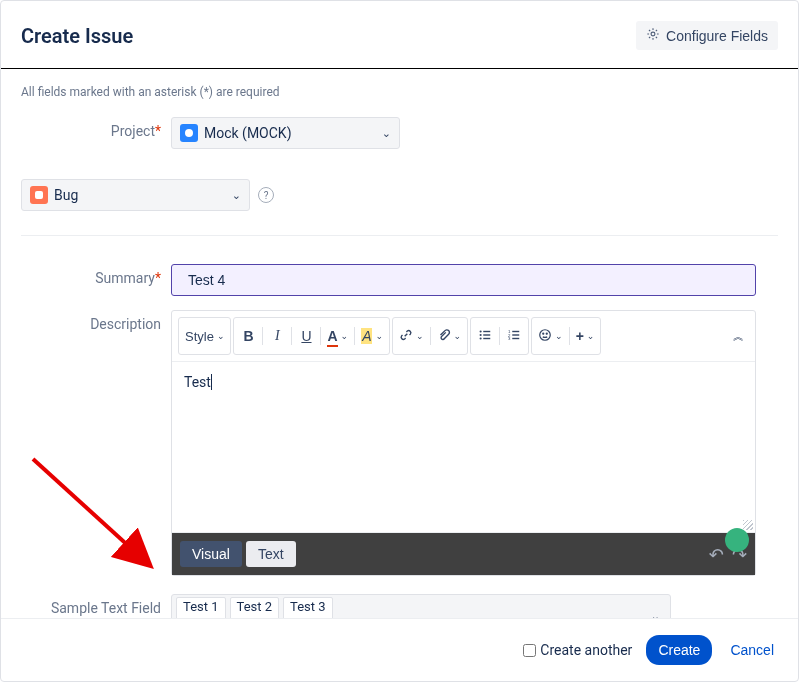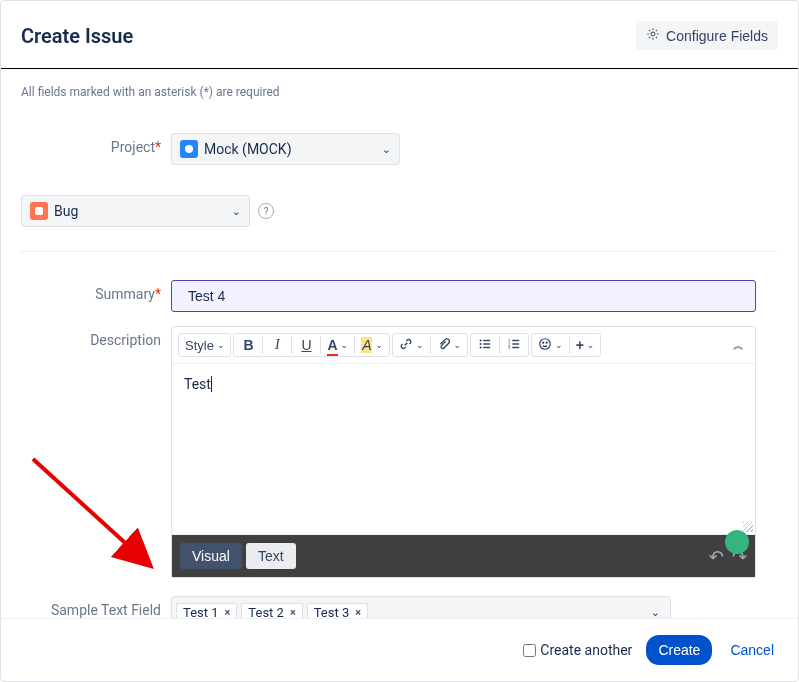--- a/index.html
+++ b/index.html
@@ -7,21 +7,21 @@
   .dialog { width: 799px; height: 682px; border: 1px solid #dfe1e6; border-radius: 4px; display: flex; flex-direction: column; background: #fff; position: relative; }
 
   
   .header { display: flex; align-items: center; justify-content: space-between; padding: 20px 20px 18px 20px; border-bottom: 1px solid #000000; }
   .header h1 { font-size: 20px; font-weight: 600; color: #172B4D; }
   .configure-btn { background: #f4f5f7; border: none; border-radius: 3px; padding: 6px 10px; display: flex; align-items: center; gap: 6px; color: #344563; cursor: pointer; font-size: 14px; }
   .gear { width: 14px; height: 14px; display: inline-block; }
 
   
   .body { flex: 1; overflow: auto; padding: 12px 20px 0 20px; }
-  .required-note { color: #6b778c; font-size: 12px; margin: 4px 0 34px 0; }
+  .required-note { color: #6b778c; font-size: 12px; margin: 4px 0 18px 0; }
   .form-row { display: flex; align-items: flex-start; margin-bottom: 14px; }
   .form-row.mb-big { margin-bottom: 24px; }
   .label { width: 150px; min-width: 150px; text-align: right; padding-right: 10px; color: #6b778c; font-size: 14px; padding-top: 6px; }
   .label .req { color: #de350b; }
 
   .select { width: 229px; height: 32px; background: #f4f5f7; border: 1px solid #dfe1e6; border-radius: 3px; display: flex; align-items: center; padding: 0 8px; justify-content: space-between; cursor: pointer; gap: 6px; color: #172B4D; }
   .select .sel-left { display: flex; align-items: center; gap: 6px; }
   .chev { font-size: 11px; color: #344563; }
   .avatar-sq { width: 18px; height: 18px; border-radius: 3px; background: #2684FF; display: inline-flex; align-items: center; justify-content: center; }
   .avatar-sq.orange { background: #ff7452; }
@@ -31,21 +31,21 @@
   .issuetype-row { display: flex; align-items: center; gap: 8px; }
   .help-icon { width: 16px; height: 16px; border: 1px solid #a5adba; border-radius: 50%; display: inline-flex; align-items: center; justify-content: center; font-size: 10px; color: #6b778c; cursor: pointer; }
 
   .hr { border: none; border-top: 1px solid #eceef1; margin: 6px 0 28px 0; }
 
   .summary-input { width: 585px; height: 32px; background: #f3f0ff; border: 1px solid #5243aa; border-radius: 3px; padding: 0 16px; font-size: 14px; color: #172B4D; outline: none; }
 
   
   .editor-wrap { width: 585px; display: flex; flex-direction: column; border: 1px solid #dfe1e6; border-radius: 3px; background: #fff; }
   .toolbar { display: flex; align-items: center; padding: 6px 6px; gap: 2px; flex-wrap: nowrap; border-bottom: 1px solid #eceef1; }
-  .tool-group { display: flex; align-items: center; border: 1px solid #dfe1e6; border-radius: 3px; height: 24px; background: #fff; }
+  .tool-group { display: flex; align-items: center; border: 1px solid #dfe1e6; border-radius: 3px; height: 38px; background: #fff; }
   .tool-group.nb { border: none; }
   .tbtn { border: none; background: transparent; min-width: 28px; height: 26px; padding: 0 6px; display: inline-flex; align-items: center; justify-content: center; gap: 3px; cursor: pointer; color: #344563; font-size: 14px; }
   .tbtn.style-btn { font-size: 13px; }
   .mini-chev { font-size: 9px; color: #344563; }
   .tb-sep { width: 1px; height: 18px; background: #dfe1e6; }
   .tb-right { margin-left: auto; }
   .u { text-decoration: underline; }
   .color-A { position: relative; display: inline-block; font-weight: 700; }
   .color-A::after { content: ""; position: absolute; left: 0; right: 0; bottom: -3px; height: 2px; background: #de350b; }
   .hl-A { background: #ffe380; padding: 0 1px; font-style: italic; }
@@ -58,21 +58,21 @@
   .editor-area-wrapper { position: relative; }
 
   .tabbar { display: flex; align-items: center; padding: 8px; gap: 4px; border-top: 1px solid #eceef1; background: #404040; }
   .tab { border: none; border-radius: 3px; padding: 5px 12px; font-size: 14px; cursor: pointer; background: #ebecf0; color: #344563; }
   .tab.active { background: #42526e; color: #fff; }
   .undo-redo { margin-left: auto; display: flex; gap: 8px; color: #a5adba; }
   .undo-redo span { cursor: pointer; font-size: 18px; }
 
   
   .tagfield { width: 500px; min-height: 32px; background: #f4f5f7; border: 1px solid #dfe1e6; border-radius: 3px; display: flex; align-items: center; padding: 2px 4px; gap: 4px; }
-  .tag { background: #fff; border: 1px solid #dfe1e6; border-radius: 2px; padding: 1px 6px; display: inline-flex; align-items: center; gap: 6px; font-size: 13px; color: #172B4D; }
+  .tag { background: #fff; border: 1px solid #dfe1e6; border-radius: 2px; padding: 1px 6px; display: inline-flex; align-items: center; gap: 6px; font-size: 13px; color: #172B4D; flex-direction: column; }
   .tag .x { font-size: 11px; color: #42526e; font-weight: 700; cursor: pointer; }
   .tag-chev { margin-left: auto; padding-right: 6px; }
 
   
   .footer { border-top: 1px solid #eceef1; padding: 16px 20px; display: flex; align-items: center; justify-content: flex-end; gap: 14px; }
   .chk-wrap { display: flex; align-items: center; gap: 4px; color: #172B4D; font-size: 14px; }
   .chk-wrap input { width: 13px; height: 13px; }
   .btn-primary { background: #0052cc; color: #fff; border: none; border-radius: 13px; padding: 7px 12px; font-size: 14px; font-weight: 500; cursor: pointer; }
   .btn-link { background: none; border: none; color: #0052cc; font-size: 14px; cursor: pointer; padding: 6px 4px; }
 

